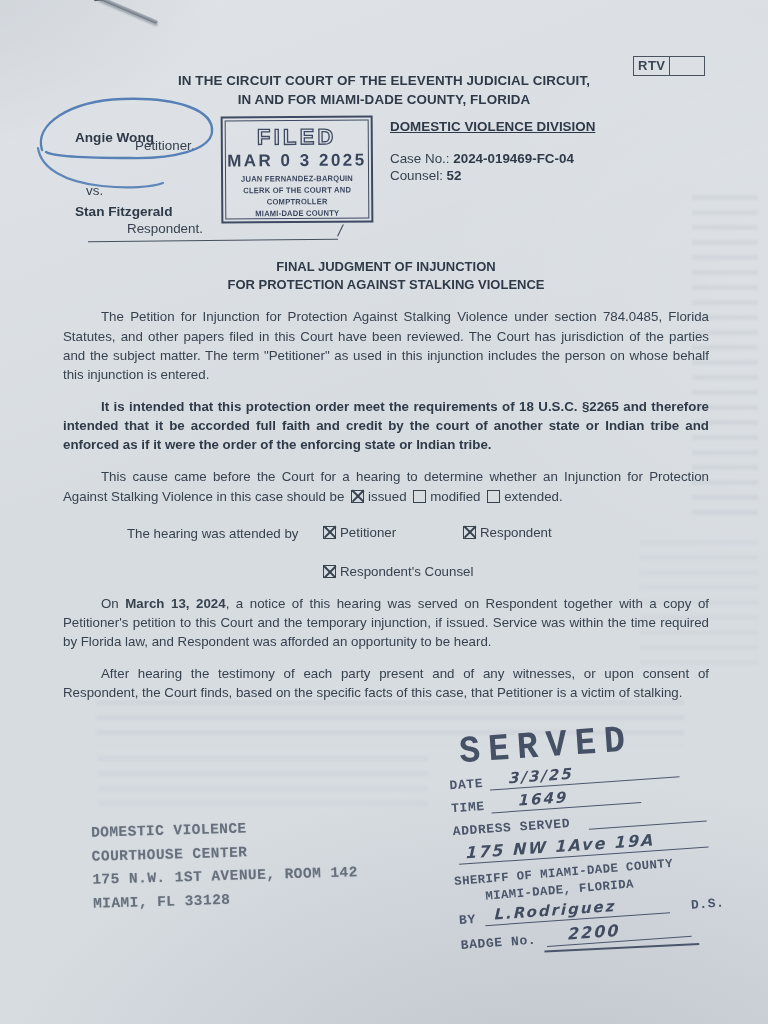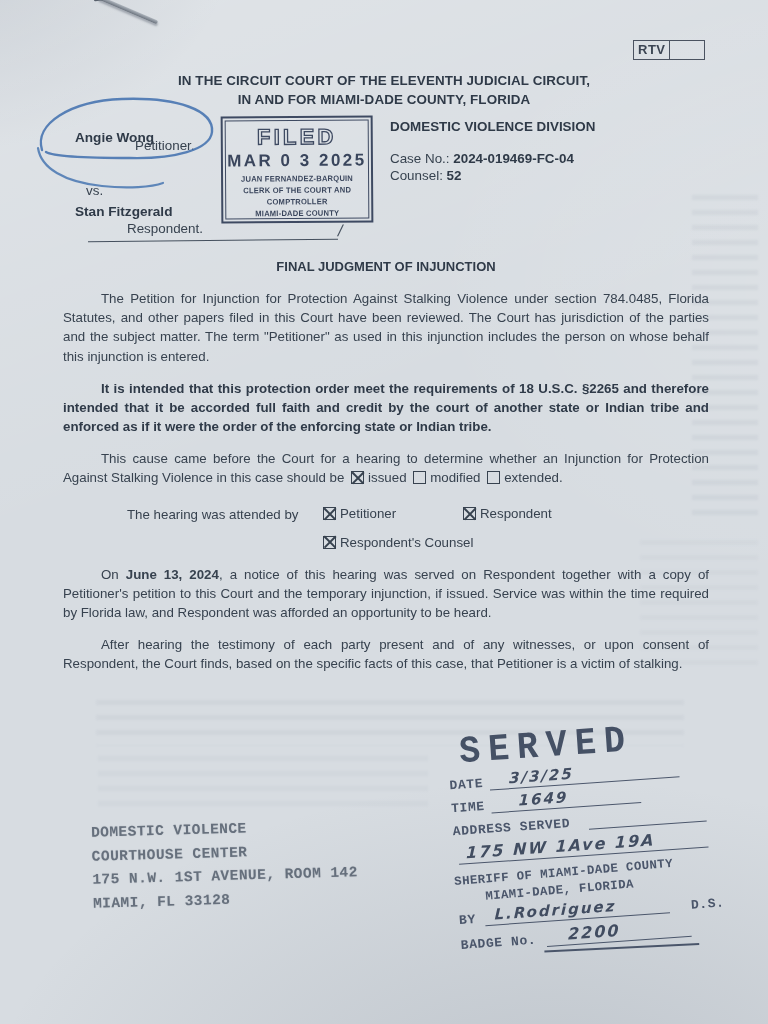--- a/index.html
+++ b/index.html
@@ -31,21 +31,21 @@
     transform:rotate(23deg);border-radius:2px;
     box-shadow:1px 2px 2px rgba(60,70,85,.35);
   }
   .staple::before{
     content:"";position:absolute;left:-4px;top:2px;width:10px;height:3px;
     background:#59616d;transform:rotate(-30deg);border-radius:2px;
   }
 
   
   .rtv-box{
-    position:absolute;left:633px;top:40px;display:flex;align-items:stretch;
+    position:absolute;left:633px;top:56px;display:flex;align-items:stretch;
     border:1.6px solid #4a5260;height:20px;
   }
   .rtv-box .cell-label{
     padding:1px 3px 0 4px;font-size:13px;font-weight:700;letter-spacing:.5px;
     border-right:1.6px solid #4a5260;color:#3c4553;
   }
   .rtv-box .cell-blank{width:34px;}
 
   
   .court-header{
@@ -87,21 +87,21 @@
     font-family:"Liberation Sans",sans-serif;color:#313d55;
   }
   .filed-small{
     margin-top:3px;text-align:center;font-weight:700;font-size:7.6px;
     line-height:1.45;letter-spacing:.2px;color:#313d55;
     font-family:"Liberation Sans",sans-serif;transform:scaleY(1.05);
   }
 
   
   .case-info{position:absolute;left:390px;top:119px;font-size:13.4px;}
-  .case-info .division{font-weight:700;color:var(--ink-dark);}
+  .case-info .division{font-weight:700;color:var(--ink-dark);text-decoration:underline;}
   .case-info .row{margin-top:2px;}
   .case-info .row1{margin-top:17px;}
   .case-info b{color:var(--ink-dark);}
 
   
   .main-flow{
     position:absolute;left:63px;top:258px;width:646px;
     font-size:13.3px;line-height:1.44;text-align:justify;
   }
   .doc-title{
@@ -122,21 +122,21 @@
   .cb[data-checked="true"]::after{
     content:"";position:absolute;left:-2px;top:4.8px;width:16px;height:1.5px;
     background:var(--ink);
   }
   .cb[data-checked="true"]::before{transform:rotate(45deg);}
   .cb[data-checked="true"]::after{transform:rotate(-45deg);}
 
   .attended{display:flex;margin:17px 0 0 64px;text-align:left;}
   .attended-label{width:193px;padding-top:1px;}
   .attended-grid{
-    display:grid;grid-template-columns:140px 210px;row-gap:9px;
+    display:grid;grid-template-columns:140px 210px;row-gap:20px;
   }
   .attendee{white-space:nowrap;}
 
   
   .ghost{
     position:absolute;pointer-events:none;opacity:.55;filter:blur(1.6px);
     background:repeating-linear-gradient(
       180deg, rgba(96,110,132,.14) 0 5px, transparent 5px 15px);
   }
 
@@ -229,20 +229,21 @@
     </div>
     <div class="row">
       <span>Counsel:</span>
       <b>52</b>
     </div>
   </div>
 
   <div class="main-flow">
     <div class="doc-title">
       <div>FINAL JUDGMENT OF INJUNCTION</div>
+      <div>FOR PROTECTION AGAINST STALKING VIOLENCE</div>
     </div>
 
     <p class="para">The Petition for Injunction for Protection Against Stalking Violence under section 784.0485, Florida Statutes, and other papers filed in this Court have been reviewed. The Court has jurisdiction of the parties and the subject matter. The term "Petitioner" as used in this injunction includes the person on whose behalf this injunction is entered.</p>
 
     <p class="para bold">It is intended that this protection order meet the requirements of 18 U.S.C. §2265 and therefore intended that it be accorded full faith and credit by the court of another state or Indian tribe and enforced as if it were the order of the enforcing state or Indian tribe.</p>
 
 
     <p class="para"><span>This cause came before the Court for a hearing to determine whether an Injunction for  Protection Against Stalking Violence in this case should be</span>
       <span class="cb" data-checked="true"></span><span>issued</span>
       <span class="cb" data-checked="false"></span><span>modified</span>
@@ -251,21 +252,21 @@
     <div class="attended">
       <div class="attended-label">The hearing was attended by</div>
       <div class="attended-grid">
         <div class="attendee"><span class="cb" data-checked="true"></span><span>Petitioner</span></div>
         <div class="attendee"><span class="cb" data-checked="true"></span><span>Respondent</span></div>
         <div class="attendee"><span class="cb" data-checked="true"></span><span>Respondent's Counsel</span></div>
       </div>
     </div>
 
 
-    <p class="para"><span>On </span><b>June 13, 2024</b><span>, a notice of this hearing was served on Respondent together with a copy of Petitioner's petition to this Court and the temporary injunction, if issued. Service was within the time required by Florida law, and Respondent was afforded an opportunity to be heard.</span></p>
+    <p class="para"><span>On </span><b>March 13, 2024</b><span>, a notice of this hearing was served on Respondent together with a copy of Petitioner's petition to this Court and the temporary injunction, if issued. Service was within the time required by Florida law, and Respondent was afforded an opportunity to be heard.</span></p>
 
     <p class="para">After hearing the testimony of each party present and of any witnesses, or upon consent of Respondent, the Court finds, based on the specific facts of this case, that Petitioner is a victim of stalking.</p>
   </div>
 
   <div class="ghost" style="left:692px;top:195px;width:66px;height:320px;"></div>
   <div class="ghost" style="left:96px;top:700px;width:588px;height:46px;opacity:.45;"></div>
   <div class="ghost" style="left:98px;top:756px;width:330px;height:56px;opacity:.35;"></div>
   <div class="ghost" style="left:640px;top:540px;width:118px;height:130px;opacity:.3;"></div>
 
   <div class="served-stamp">

